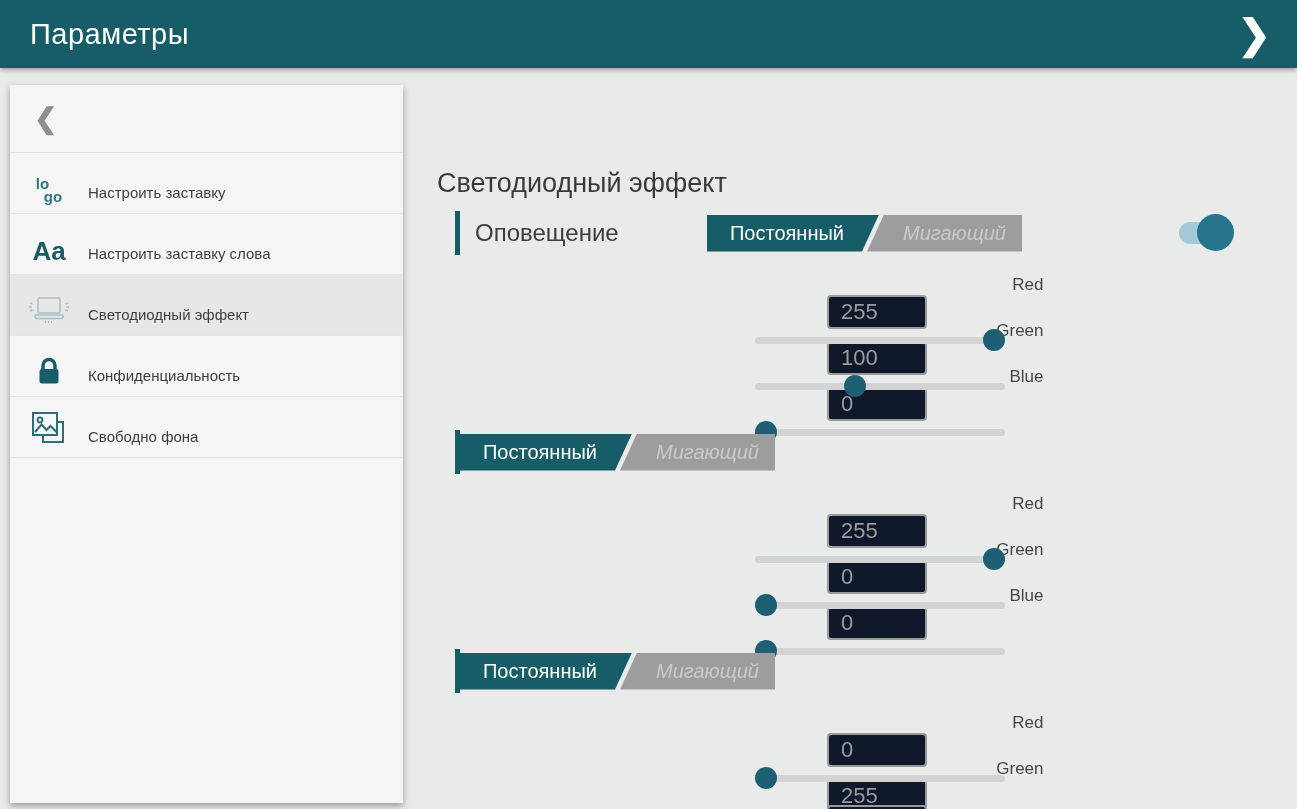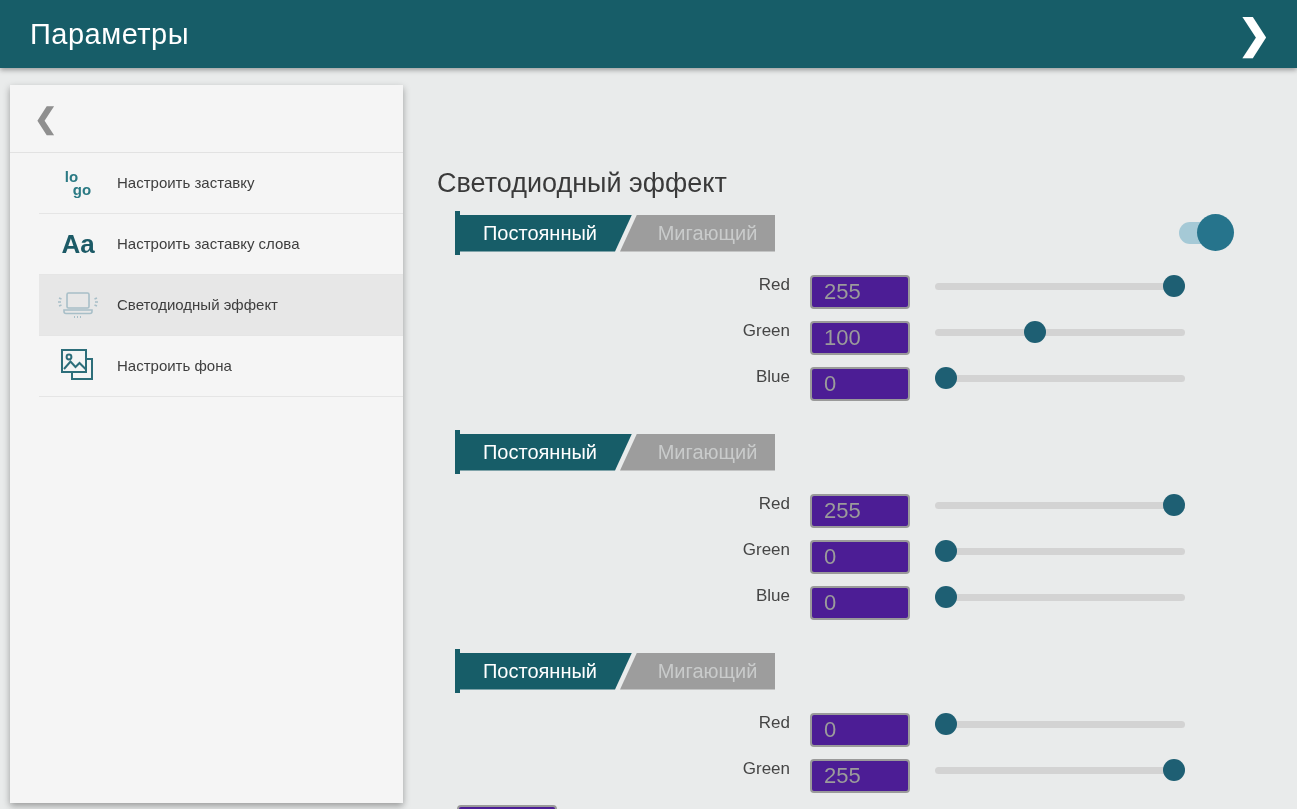--- a/index.html
+++ b/index.html
@@ -23,22 +23,22 @@
   .sidebar {
     position:absolute; left:10px; top:85px; width:393px; height:718px;
     background:#f5f5f5; box-shadow:0 3px 7px rgba(0,0,0,.35); z-index:5;
   }
   .side-back {
     height:68px; display:flex; align-items:center; padding-left:24px;
     border-bottom:1px solid #e2e2e2;
   }
   .side-back-icon { color:#8f8f8f; font-size:28px; font-weight:bold; cursor:pointer; }
   .side-item {
-    display:flex; align-items:center; min-height:61px;
-    border-bottom:1px solid #e5e5e5; padding:10px 0; cursor:pointer;margin-left:29px;
+    display:flex; align-items:flex-end; min-height:61px;
+    border-bottom:1px solid #e5e5e5; padding:10px 0; cursor:pointer;
   }
   .side-item.selected { background:#e7e7e7; }
   .side-icon-box { width:78px; flex:none; display:flex; justify-content:center; align-items:center; }
   .side-label { font-size:15px; color:#3e3e3e; line-height:1.25; padding-right:78px; }
 
   .logo-icon { display:flex; flex-direction:column; color:#2b7a84; font-size:15px; font-weight:bold; line-height:13px; }
   .logo-icon .go { margin-left:8px; }
   .aa-icon { color:#1c5a66; font-size:26px; font-weight:bold; line-height:1; }
 
   
@@ -53,32 +53,33 @@
   .seg { position:absolute; top:0; height:100%; display:flex; align-items:center; justify-content:center; font-size:20px; cursor:pointer;padding-left:8px; }
   .seg-on {
     left:0; width:172px; background:#175d68; color:#ffffff;
     clip-path:polygon(0 0, 100% 0, calc(100% - 17px) 100%, 0 100%);
     padding-right:20px;
   }
   .seg-off {
     left:160px; right:0; background:#9d9d9d; color:#c9cbcb;
     clip-path:polygon(17px 0, 100% 0, 100% 100%, 0 100%);
     padding-left:20px;
+    font-style:italic;
   }
 
   .toggle { position:relative; width:50px; height:24px; margin-left:auto; margin-right:68px; cursor:pointer; }
   .toggle-track { position:absolute; left:0; top:1px; width:46px; height:22px; border-radius:11px; background:#a5c9d6; }
   .toggle-knob { position:absolute; right:-5px; top:-7px; width:37px; height:37px; border-radius:50%; background:#26748c; }
 
   .rgb-rows { margin-top:18px; margin-bottom:20px; }
-  .rgb-row { display:flex; height:41px; margin-bottom:5px; }
+  .rgb-row { display:flex; align-items:center; height:41px; margin-bottom:5px;flex-direction:column; }
   .rgb-label { width:353px; text-align:right; font-size:17px; color:#454545; flex:none; }
   .rgb-input {
     margin-left:20px; width:100px; height:34px; flex:none;
-    border:2px solid #9a9a9a; border-radius:4px; background:#4c1d95;
+    border:2px solid #9a9a9a; border-radius:4px; background:#0f172a;
     font-family:"Liberation Sans",sans-serif; font-size:22px; color:#9b9b9b; padding:0 6px 0 12px; outline:none;
   }
   .slider { position:relative; margin-left:25px; width:250px; height:22px; flex:none; cursor:pointer; }
   .slider-track { position:absolute; left:0; right:0; top:8px; height:7px; border-radius:4px; background:#d3d3d3; }
   .slider-thumb { position:absolute; top:0; width:22px; height:22px; border-radius:50%; background:#1e5f73; }
 
   svg { display:block; }
 </style>
 </head>
 <body>
@@ -116,63 +117,107 @@
         <rect x="10" y="3" width="22" height="15" rx="1.5"></rect>
         <path d="M7 20 h28 v1.5 a2 2 0 0 1 -2 2 H9 a2 2 0 0 1 -2 -2 z"></path>
         <path d="M2 8 l2.5 1 M1 12 h3 M2 16 l2.5 -1"></path>
         <path d="M40 8 l-2.5 1 M41 12 h-3 M40 16 l-2.5 -1"></path>
         <path d="M17 27 h1 M20 27 h1 M23 27 h1" stroke-width="2"></path>
       </svg>
     </div>
     <div class="side-label">Светодиодный эффект</div>
   </div>
 
+  <div class="side-item">
+    <div class="side-icon-box">
+      <svg width="30" height="30" viewBox="0 0 30 30">
+        <path d="M9 14 V9.5 a6 6 0 0 1 12 0 V14" fill="none" stroke="#175d68" stroke-width="3.4"></path>
+        <rect x="5.5" y="13" width="19" height="14.5" rx="2.5" fill="#175d68"></rect>
+      </svg>
+    </div>
+    <div class="side-label">Конфиденциальность</div>
+  </div>
 
   <div class="side-item">
     <div class="side-icon-box">
       <svg width="38" height="36" viewBox="0 0 38 36" fill="none" stroke="#2d6e7a" stroke-width="2">
         <rect x="13" y="11" width="20" height="20"></rect>
         <rect x="3" y="2" width="24" height="22" fill="#f5f5f5"></rect>
         <circle cx="10" cy="9" r="2.4"></circle>
         <path d="M5 21 l6.5 -7.5 5 5.5 4 -4 6 6"></path>
       </svg>
     </div>
-    <div class="side-label">Настроить фона</div>
+    <div class="side-label">Свободно фона</div>
   </div>
 </div>
 
 <div class="main">
   <div class="main-title">Светодиодный эффект</div>
+
+  <div class="sec-head">
+    <div class="sec-bar"></div>
+    <div class="sec-title">Оповещение</div>
+    <div class="segmented">
+      <div class="seg seg-on">Постоянный</div>
+      <div class="seg seg-off">Мигающий</div>
+    </div>
+    <div class="toggle">
+      <div class="toggle-track"></div>
+      <div class="toggle-knob"></div>
+    </div>
+  </div>
+  <div class="rgb-rows">
+    <div class="rgb-row">
+      <div class="rgb-label">Red</div>
+      <input class="rgb-input" value="255" style="">
+      <div class="slider">
+        <div class="slider-track"></div>
+        <div class="slider-thumb" style="left: calc(100% - 22px);"></div>
+      </div>
+    </div>
+    <div class="rgb-row">
+      <div class="rgb-label">Green</div>
+      <input class="rgb-input" value="100" style="">
+      <div class="slider">
+        <div class="slider-track"></div>
+        <div class="slider-thumb" style="left: calc(39.2157% - 8.62745px);"></div>
+      </div>
+    </div>
+    <div class="rgb-row">
+      <div class="rgb-label">Blue</div>
+      <input class="rgb-input" value="0" style="">
+      <div class="slider">
+        <div class="slider-track"></div>
+        <div class="slider-thumb" style="left: calc(0% + 0px);"></div>
+      </div>
+    </div>
+  </div>
 
   <div class="sec-head">
     <div class="sec-bar"></div>
     <div class="segmented">
       <div class="seg seg-on">Постоянный</div>
       <div class="seg seg-off">Мигающий</div>
     </div>
-    <div class="toggle">
-      <div class="toggle-track"></div>
-      <div class="toggle-knob"></div>
-    </div>
   </div>
   <div class="rgb-rows">
     <div class="rgb-row">
       <div class="rgb-label">Red</div>
       <input class="rgb-input" value="255" style="">
       <div class="slider">
         <div class="slider-track"></div>
         <div class="slider-thumb" style="left: calc(100% - 22px);"></div>
       </div>
     </div>
     <div class="rgb-row">
       <div class="rgb-label">Green</div>
-      <input class="rgb-input" value="100" style="">
-      <div class="slider">
-        <div class="slider-track"></div>
-        <div class="slider-thumb" style="left: calc(39.2157% - 8.62745px);"></div>
+      <input class="rgb-input" value="0" style="">
+      <div class="slider">
+        <div class="slider-track"></div>
+        <div class="slider-thumb" style="left: calc(0% + 0px);"></div>
       </div>
     </div>
     <div class="rgb-row">
       <div class="rgb-label">Blue</div>
       <input class="rgb-input" value="0" style="">
       <div class="slider">
         <div class="slider-track"></div>
         <div class="slider-thumb" style="left: calc(0% + 0px);"></div>
       </div>
     </div>
@@ -181,54 +226,20 @@
   <div class="sec-head">
     <div class="sec-bar"></div>
     <div class="segmented">
       <div class="seg seg-on">Постоянный</div>
       <div class="seg seg-off">Мигающий</div>
     </div>
   </div>
   <div class="rgb-rows">
     <div class="rgb-row">
       <div class="rgb-label">Red</div>
-      <input class="rgb-input" value="255" style="">
-      <div class="slider">
-        <div class="slider-track"></div>
-        <div class="slider-thumb" style="left: calc(100% - 22px);"></div>
-      </div>
-    </div>
-    <div class="rgb-row">
-      <div class="rgb-label">Green</div>
-      <input class="rgb-input" value="0" style="">
-      <div class="slider">
-        <div class="slider-track"></div>
-        <div class="slider-thumb" style="left: calc(0% + 0px);"></div>
-      </div>
-    </div>
-    <div class="rgb-row">
-      <div class="rgb-label">Blue</div>
-      <input class="rgb-input" value="0" style="">
-      <div class="slider">
-        <div class="slider-track"></div>
-        <div class="slider-thumb" style="left: calc(0% + 0px);"></div>
-      </div>
-    </div>
-  </div>
-
-  <div class="sec-head">
-    <div class="sec-bar"></div>
-    <div class="segmented">
-      <div class="seg seg-on">Постоянный</div>
-      <div class="seg seg-off">Мигающий</div>
-    </div>
-  </div>
-  <div class="rgb-rows">
-    <div class="rgb-row">
-      <div class="rgb-label">Red</div>
       <input class="rgb-input" value="0" style="">
       <div class="slider">
         <div class="slider-track"></div>
         <div class="slider-thumb" style="left: calc(0% + 0px);"></div>
       </div>
     </div>
     <div class="rgb-row">
       <div class="rgb-label">Green</div>
       <input class="rgb-input" value="255" style="">
       <div class="slider">

